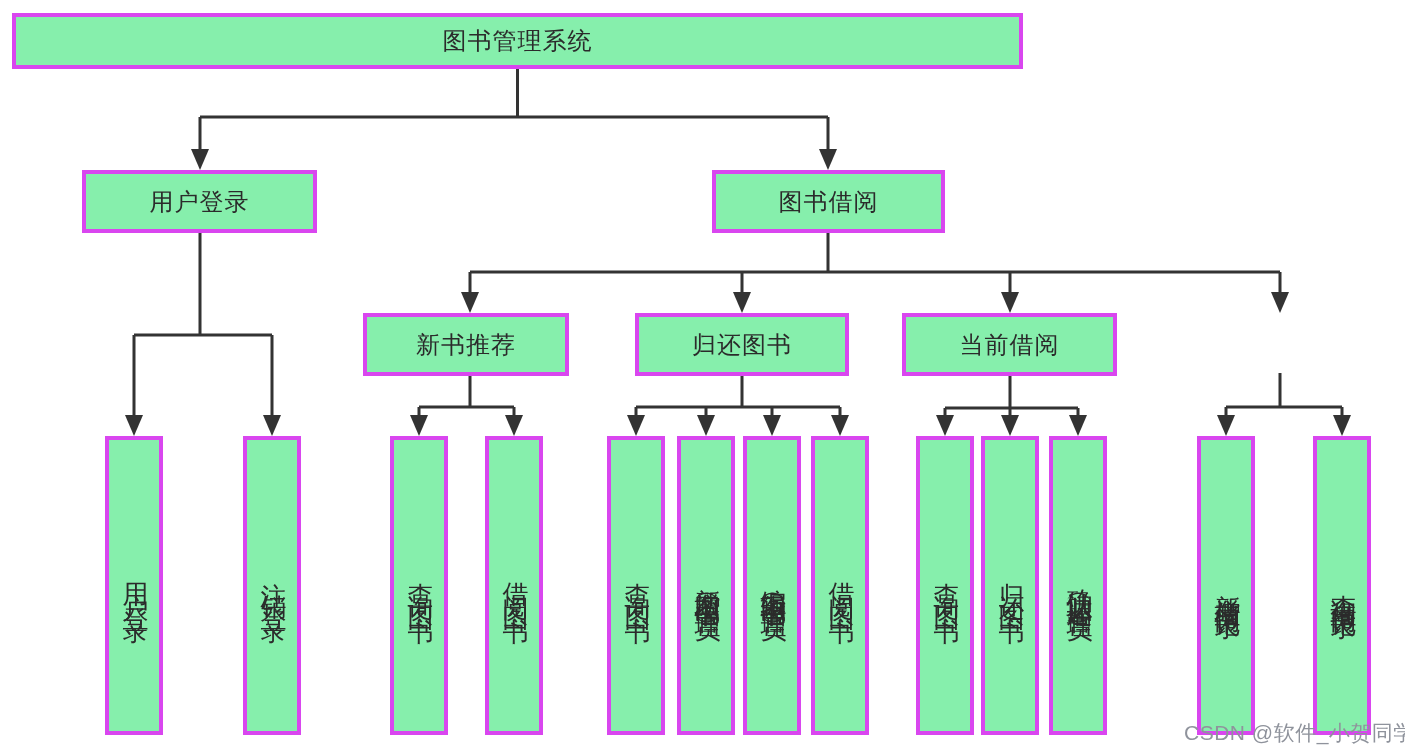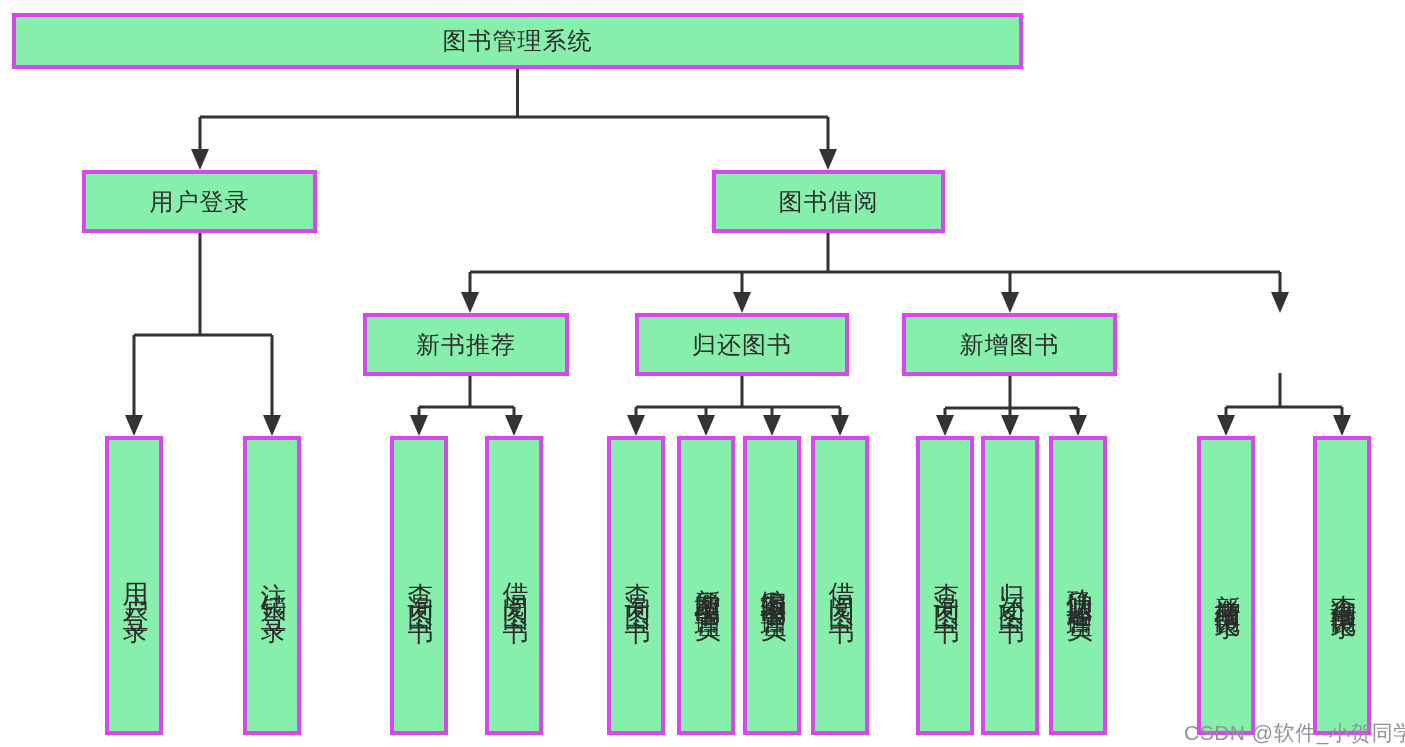--- a/index.html
+++ b/index.html
@@ -117,21 +117,21 @@
     <span class="lbl">图书借阅</span>
   </div>
 
   <div class="node h" style="left:363px; top:313px; width:206px; height:63px;">
     <span class="lbl">新书推荐</span>
   </div>
   <div class="node h" style="left:635px; top:313px; width:214px; height:63px;">
     <span class="lbl">归还图书</span>
   </div>
   <div class="node h" style="left:902px; top:313px; width:215px; height:63px;">
-    <span class="lbl">新增图书</span>
+    <span class="lbl">当前借阅</span>
   </div>
 
   <div class="node v" style="left:105px; top:436px; width:58px; height:299px;">
     <span class="lbl">用户登录</span>
   </div>
   <div class="node v" style="left:243px; top:436px; width:58px; height:299px;">
     <span class="lbl">注销登录</span>
   </div>
 
   <div class="node v" style="left:390px; top:436px; width:58px; height:299px;">

